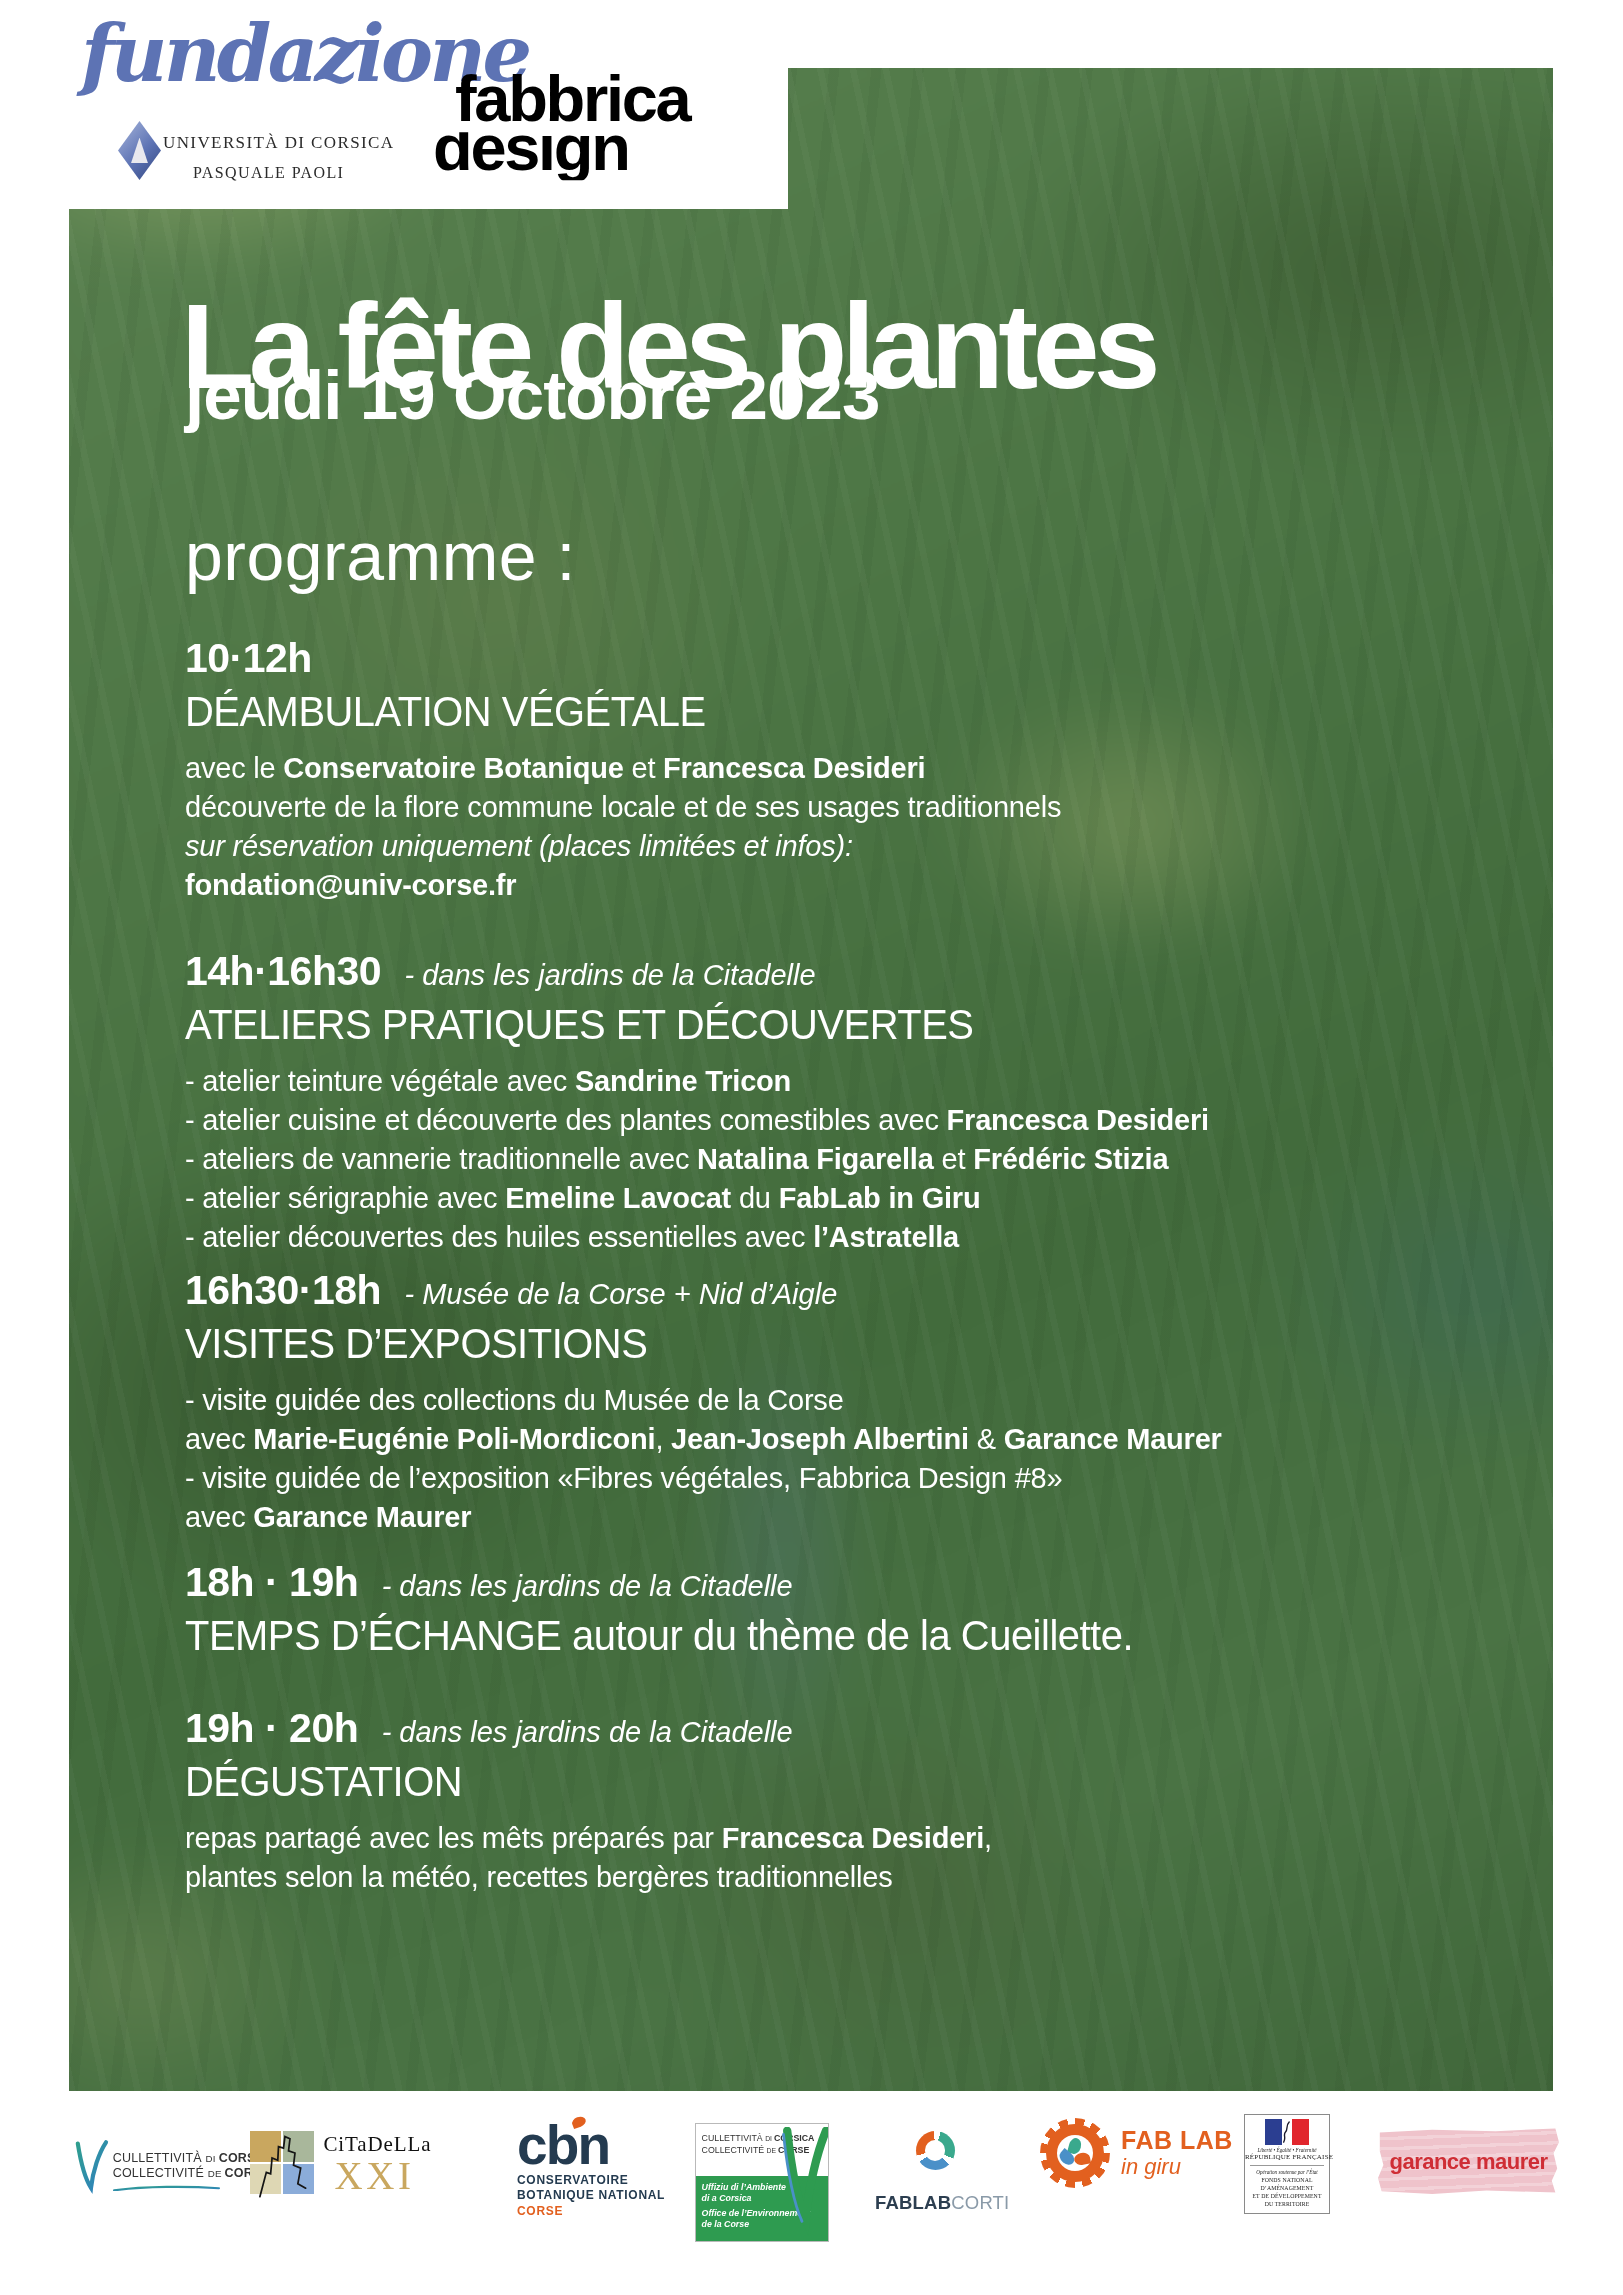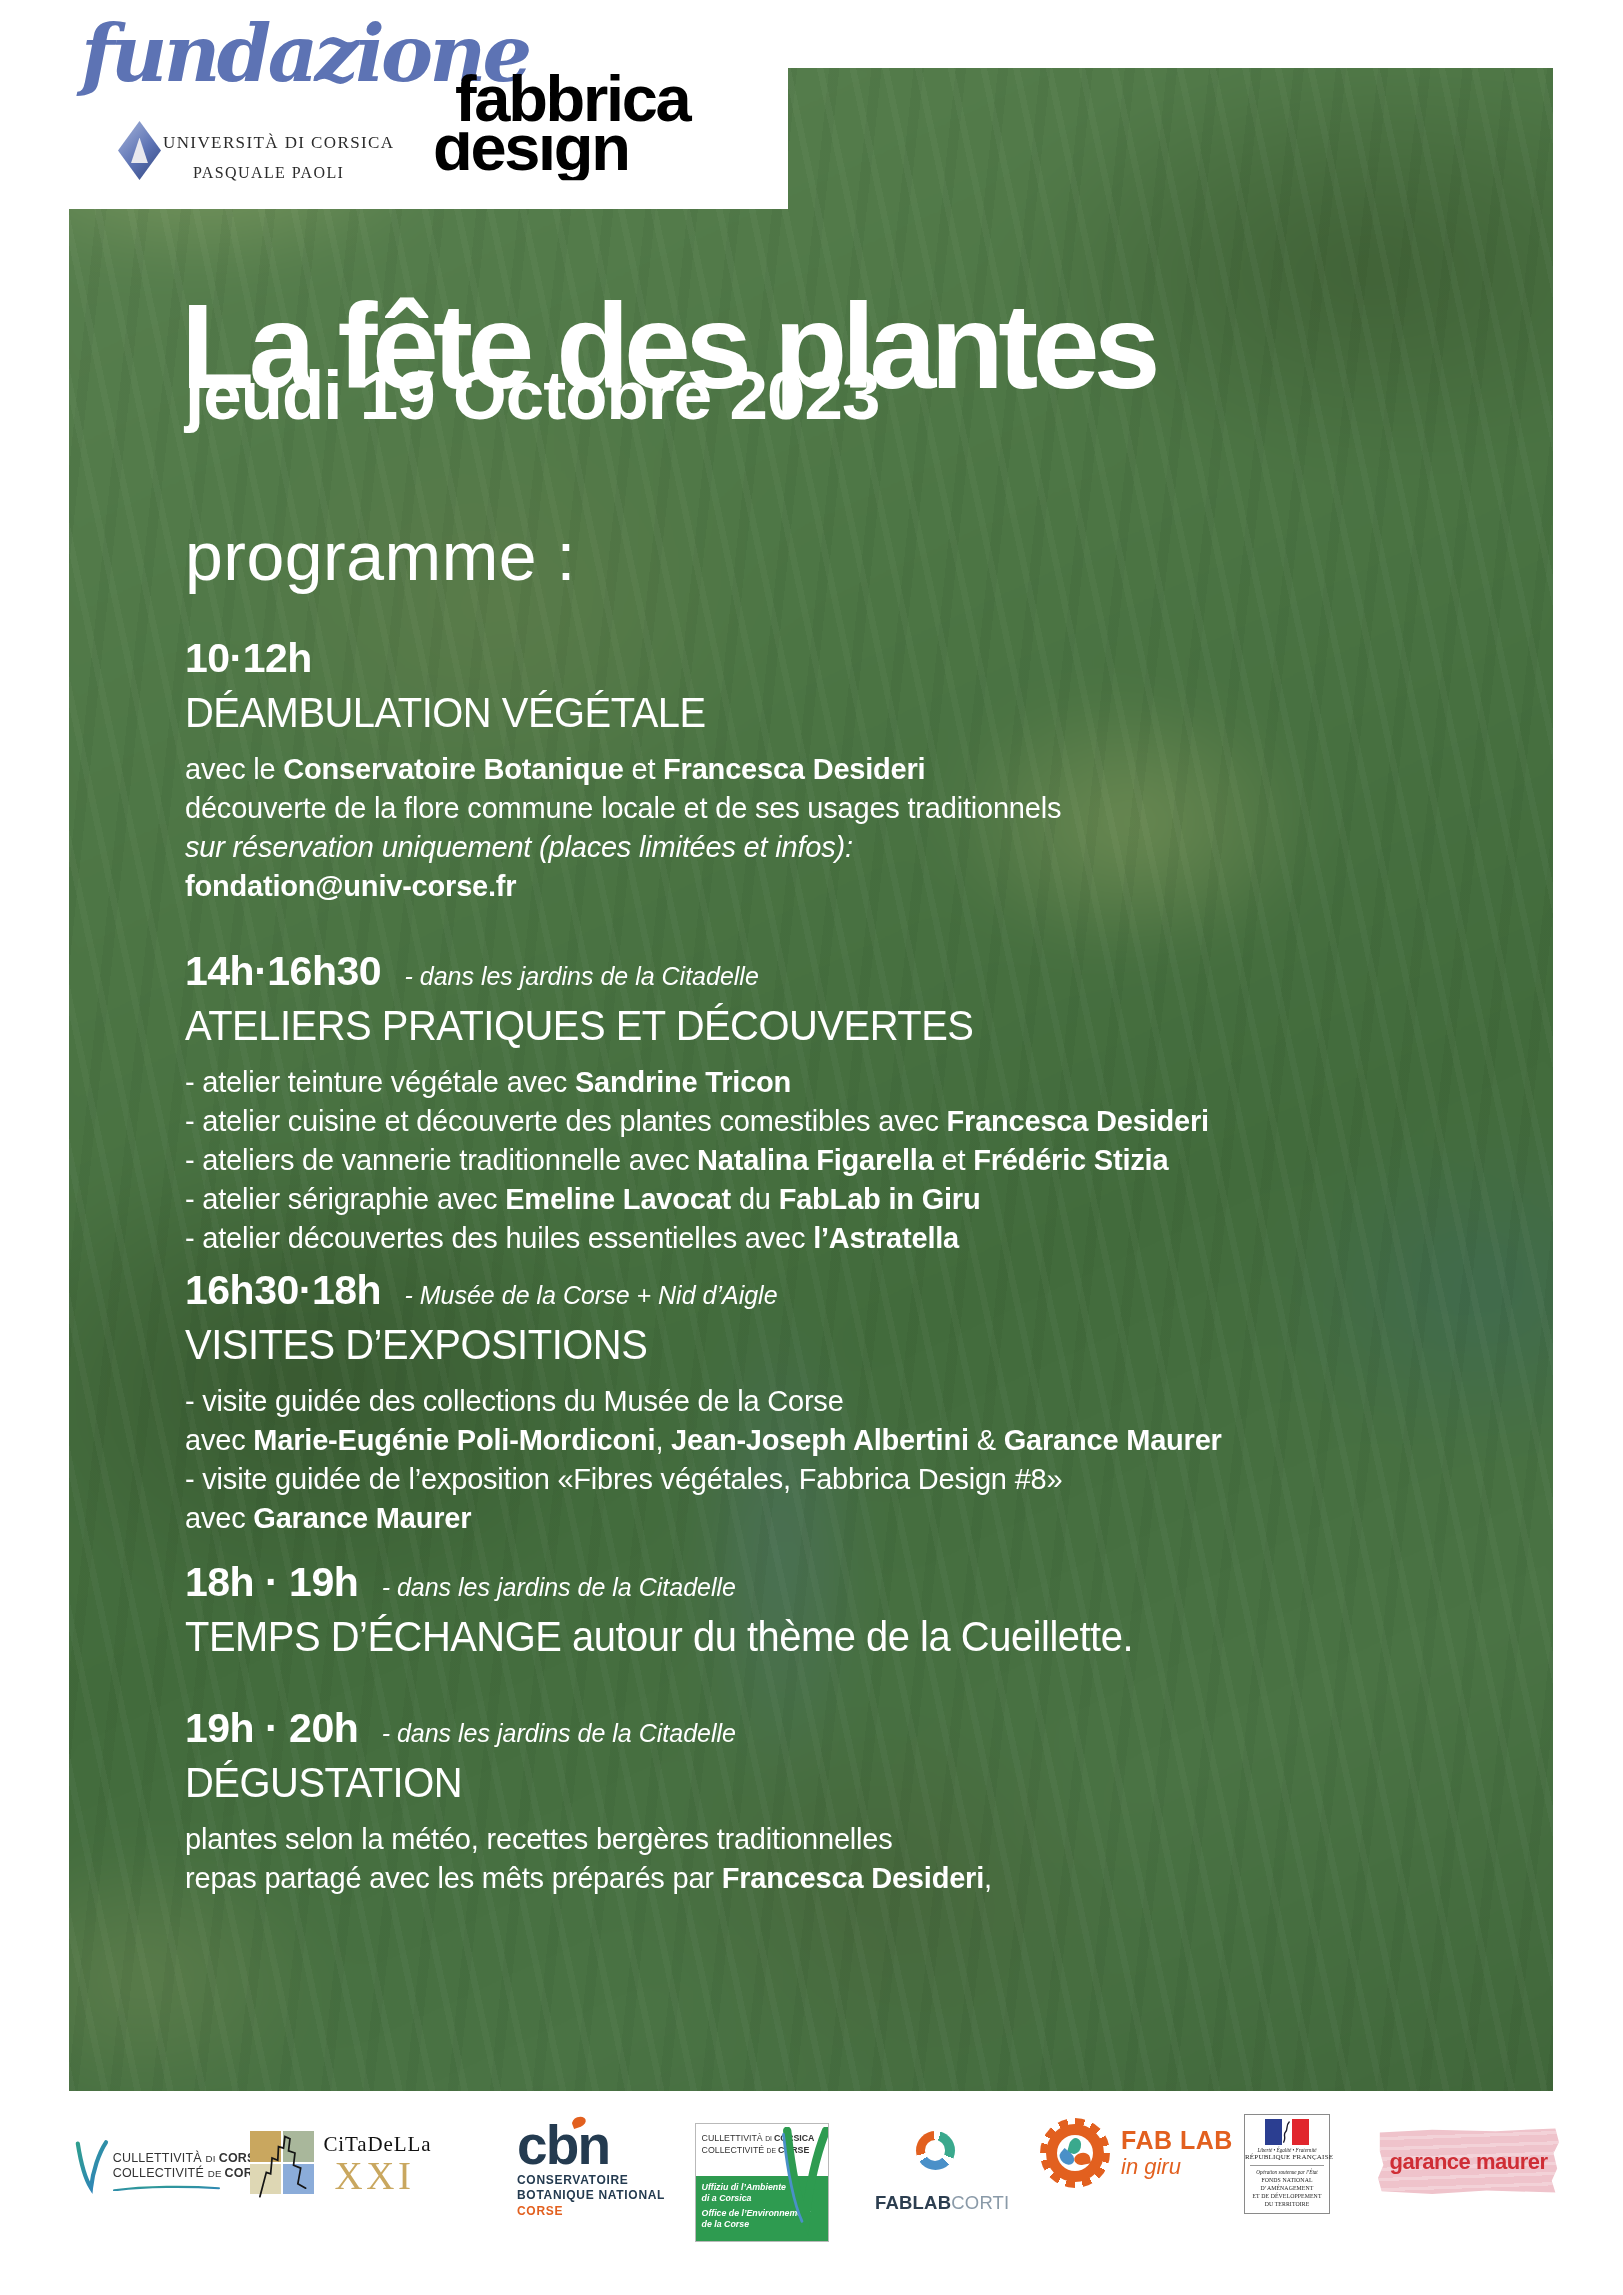--- a/index.html
+++ b/index.html
@@ -50,21 +50,21 @@
          letter-spacing:-5.6px;white-space:nowrap;z-index:3;}
   .date{position:absolute;left:185px;top:356px;font-size:69px;font-weight:bold;
         letter-spacing:-0.9px;white-space:nowrap;z-index:3;}
   .programme{position:absolute;left:185px;top:517px;font-size:68px;font-weight:400;
         letter-spacing:0.5px;white-space:nowrap;z-index:3;}
 
   
   .sec{position:absolute;left:185px;z-index:3;color:#fff;}
   .sec-head{font-size:41px;line-height:49px;white-space:nowrap;}
   .sec-head .time{font-weight:bold;letter-spacing:-0.5px;}
-  .sec-head .loc{font-size:25px;font-style:italic;font-weight:400;margin-left:12px;}
+  .sec-head .loc{font-size:29px;font-style:italic;font-weight:400;margin-left:12px;}
   .sec-title{font-size:42px;line-height:50px;font-weight:400;letter-spacing:-0.5px;
              transform:scaleX(.95);transform-origin:left;white-space:nowrap;}
   .sec-lines{margin-top:12px;font-size:29px;line-height:39px;letter-spacing:-0.2px;}
   .sec-lines .line{white-space:nowrap;}
   .b{font-weight:bold;} .i{font-style:italic;} .s{font-size:.78em;}
 
   
   .footer{position:absolute;left:0;top:2091px;width:1623px;height:204px;background:#fff;z-index:4;}
   .lg{position:absolute;}
 
@@ -230,22 +230,22 @@
     <div class="sec-title">TEMPS D’ÉCHANGE autour du thème de la Cueillette.</div>
   </div>
 
   <div class="sec" style="top:1704px">
     <div class="sec-head">
       <span class="time">19h · 20h</span>
       <span class="loc">- dans les jardins de la Citadelle</span>
     </div>
     <div class="sec-title">DÉGUSTATION</div>
     <div class="sec-lines">
+        <div class="line"><span>repas partagé avec les mêts préparés par </span><span class="b">Francesca Desideri</span><span>,</span></div>
         <div class="line"><span>plantes selon la météo, recettes bergères traditionnelles</span></div>
-        <div class="line"><span>repas partagé avec les mêts préparés par </span><span class="b">Francesca Desideri</span><span>,</span></div>
       </div>
   </div>
 
   <div class="footer">
 
     <div class="lg lg-cdc">
       <svg class="cdc-check" viewBox="0 0 60 100">
         <defs>
           <linearGradient id="cdcg" x1="0" y1="0" x2="1" y2="1">
             <stop offset="0" stop-color="#2f9e8e"></stop>

